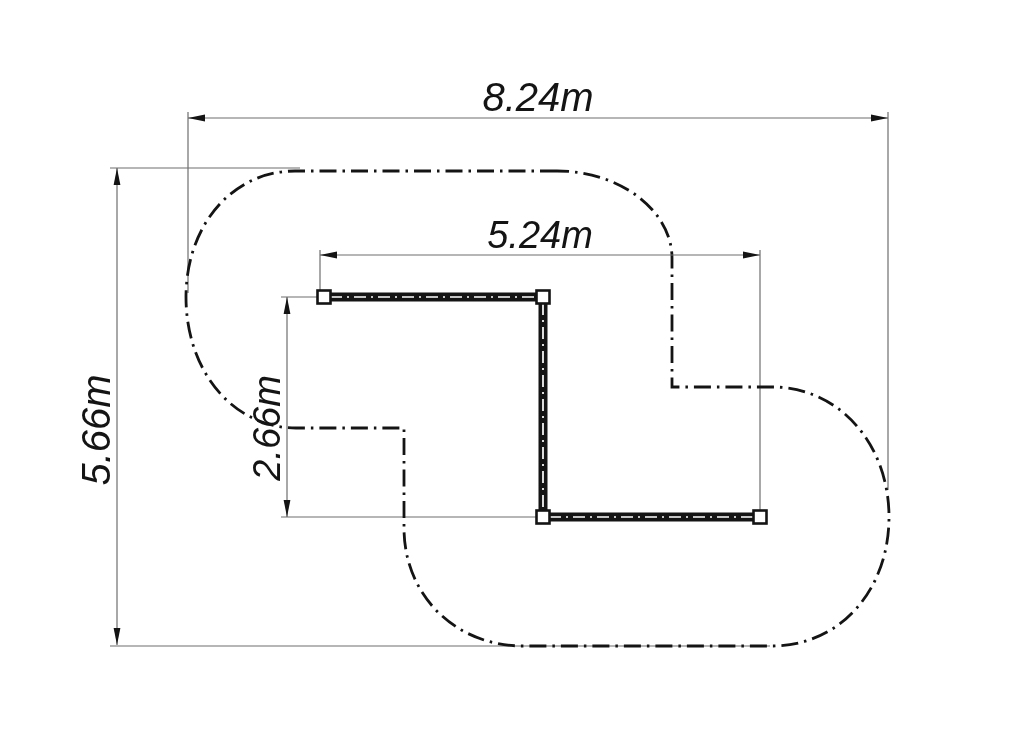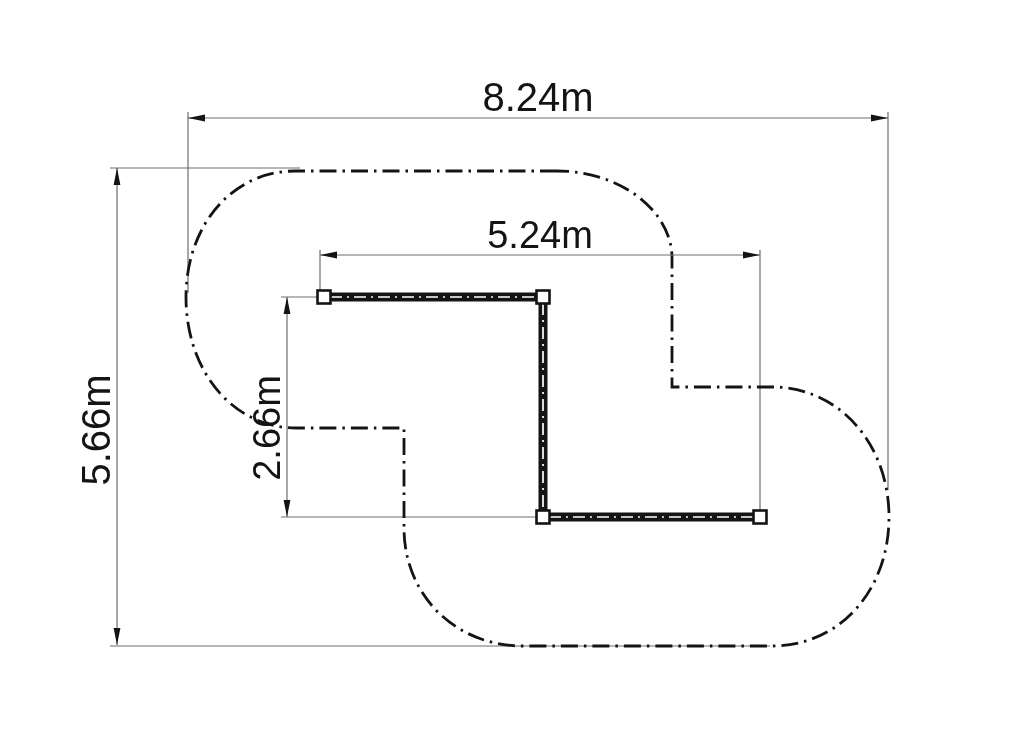--- a/index.html
+++ b/index.html
@@ -11,20 +11,21 @@
     margin: 0;
     padding: 0;
     background: var(--background);
   }
   .canvas {
     width: 1024px;
     height: 733px;
     background: var(--background);
     position: relative;
     overflow: hidden;
+    font-style: italic;
   }
   svg { display: block; }
 
   .thin {
     stroke: var(--dim-line);
     stroke-width: 1.2;
     fill: none;
   }
   .dashdot {
     stroke: var(--ink);

